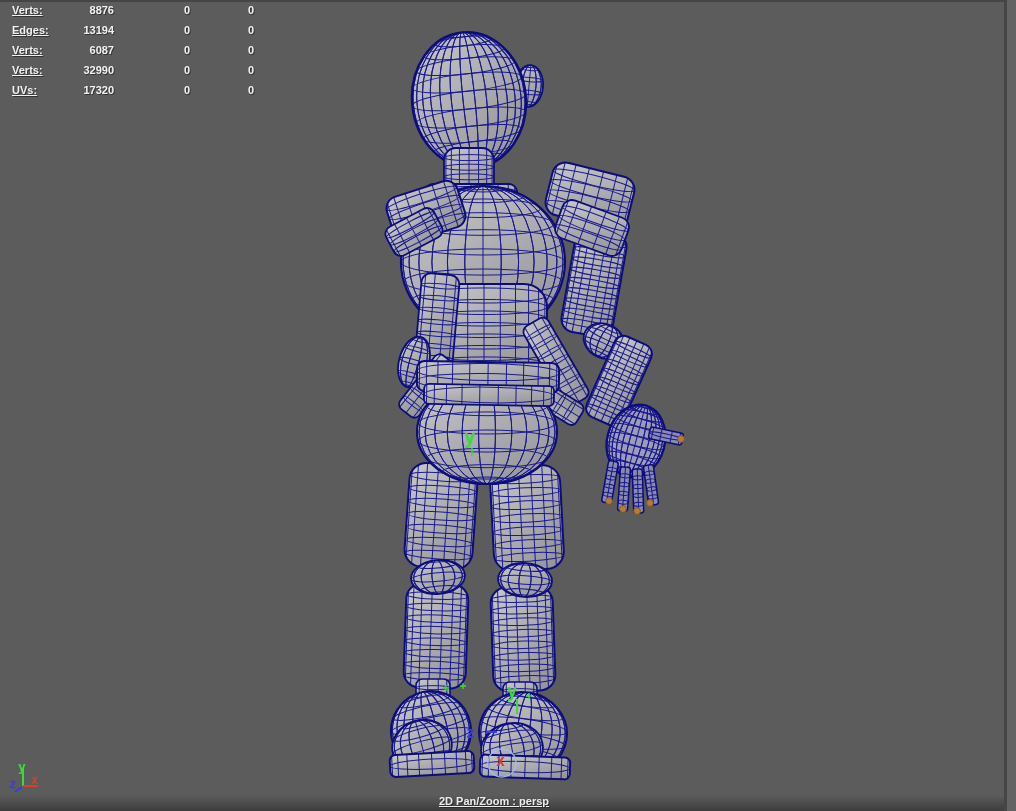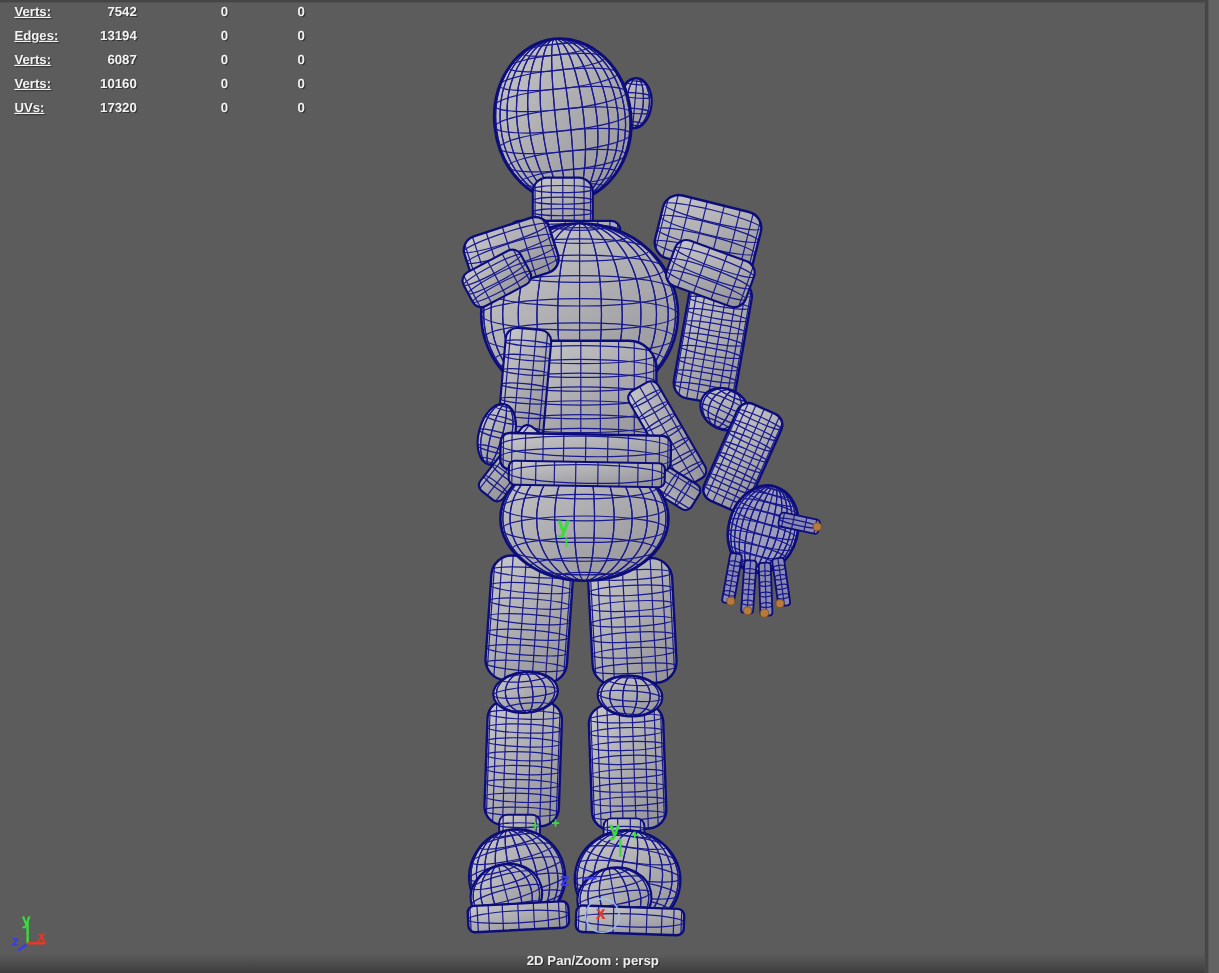--- a/index.html
+++ b/index.html
@@ -13,21 +13,21 @@
   .hud-row{position:relative;height:20px;}
   .hud-label{position:absolute;left:12px;top:3px;text-decoration:underline;}
   .hud-total{position:absolute;left:38px;top:3px;width:76px;text-align:right;}
   .hud-sel{position:absolute;left:150px;top:3px;width:40px;text-align:right;}
   .hud-other{position:absolute;left:214px;top:3px;width:40px;text-align:right;}
   
   .bottom-fade{position:absolute;left:0;right:0;bottom:0;height:16px;z-index:4;
        background:linear-gradient(rgba(0,0,0,0),rgba(0,0,0,0.34));}
   .statusbar{position:absolute;left:494px;bottom:4px;transform:translateX(-50%);z-index:5;
        font:bold 11px "Liberation Sans",sans-serif;color:#ededed;white-space:nowrap;
-       text-shadow:1px 1px 0 rgba(20,20,20,0.55);}
+       text-shadow:1px 1px 0 rgba(20,20,20,0.55);text-decoration:underline;}
   
   .edge-top{position:absolute;left:0;right:0;top:0;height:2px;background:#454545;z-index:7;}
   .edge-right{position:absolute;top:0;right:0;bottom:0;width:9px;background:#636363;
        border-left:3px solid #464646;z-index:7;}
   
   text.ax{font-family:"DejaVu Sans Mono",monospace;font-weight:bold;}
   .tg{fill:var(--green,#3adb3a);}
   .tr{fill:var(--red,#e03a2a);}
   .tb{fill:var(--blue,#3a3af2);}
   .lg{stroke:var(--green,#3adb3a);stroke-width:2;}
@@ -944,39 +944,39 @@
       <line x1="22" y1="787" x2="15" y2="792" class="lb"></line>
       <text class="ax tg" x="18" y="771" font-size="13">y</text>
       <text class="ax tr" x="31" y="784" font-size="12">x</text>
       <text class="ax tb" x="9" y="788" font-size="12">z</text>
     </g>
   </svg>
 
   <div class="hud">
     <div class="hud-row">
       <span class="hud-label">Verts:</span>
-      <span class="hud-total">7542</span>
+      <span class="hud-total">8876</span>
       <span class="hud-sel">0</span>
       <span class="hud-other">0</span>
     </div>
     <div class="hud-row">
       <span class="hud-label">Edges:</span>
       <span class="hud-total">13194</span>
       <span class="hud-sel">0</span>
       <span class="hud-other">0</span>
     </div>
     <div class="hud-row">
       <span class="hud-label">Verts:</span>
       <span class="hud-total">6087</span>
       <span class="hud-sel">0</span>
       <span class="hud-other">0</span>
     </div>
     <div class="hud-row">
       <span class="hud-label">Verts:</span>
-      <span class="hud-total">10160</span>
+      <span class="hud-total">32990</span>
       <span class="hud-sel">0</span>
       <span class="hud-other">0</span>
     </div>
     <div class="hud-row">
       <span class="hud-label">UVs:</span>
       <span class="hud-total">17320</span>
       <span class="hud-sel">0</span>
       <span class="hud-other">0</span>
     </div>
   </div>

